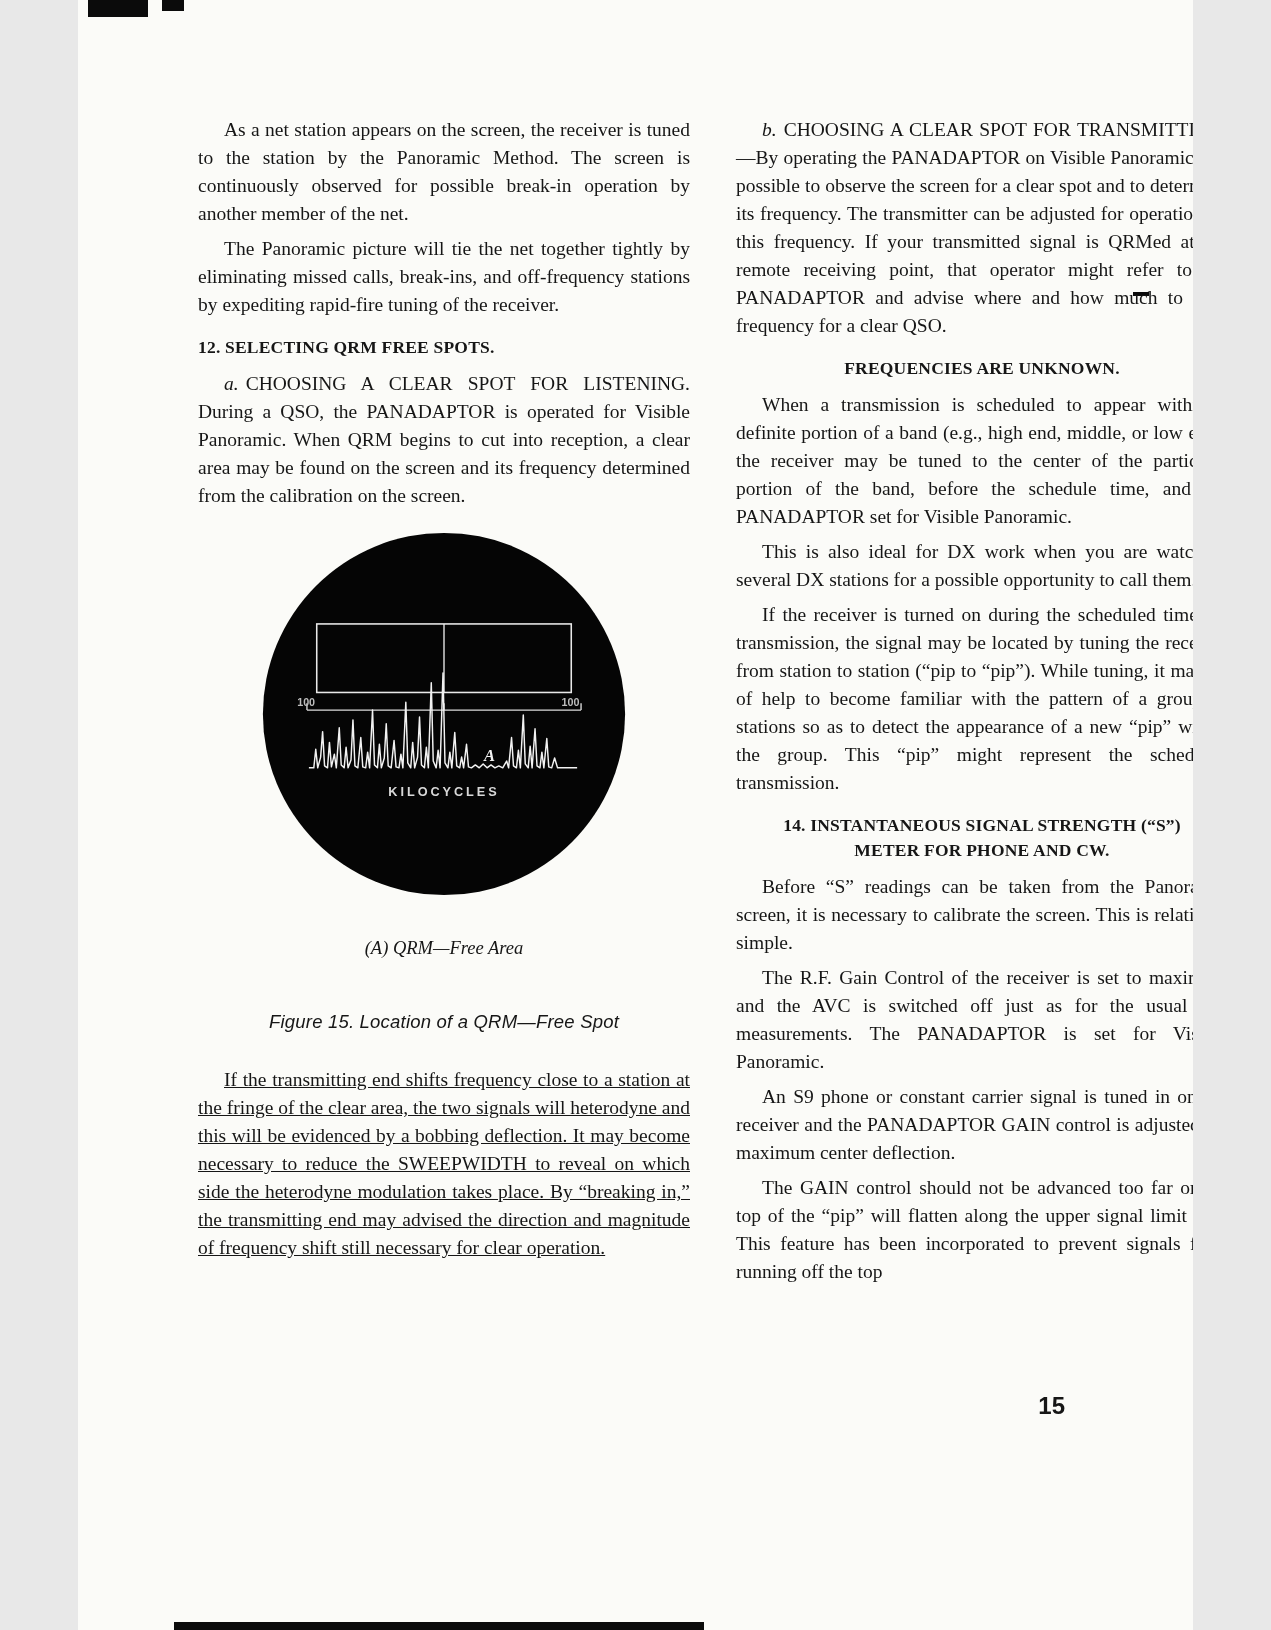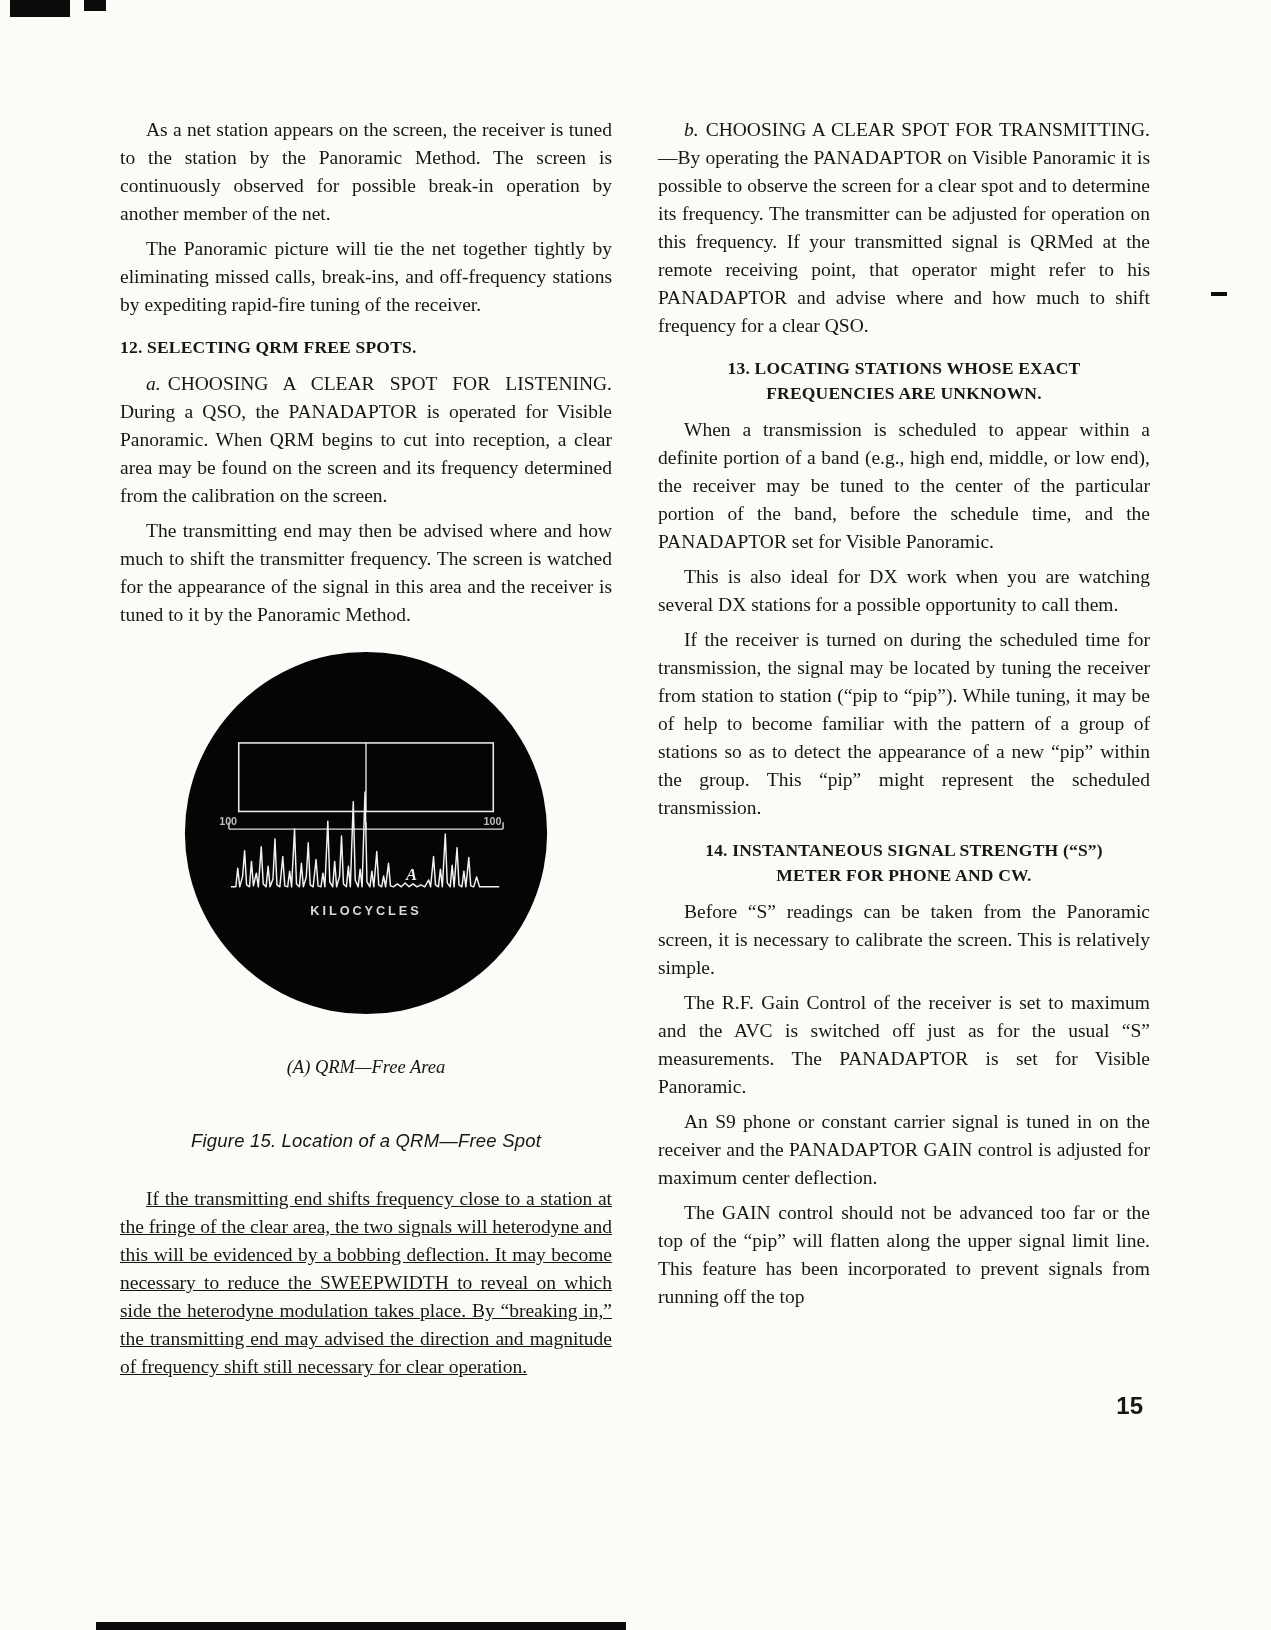--- a/index.html
+++ b/index.html
@@ -1,18 +1,18 @@
 <!DOCTYPE html>
 <html><head>
 <meta charset="utf-8">
 <style>
   html, body { margin: 0; padding: 0; background: #e8e8e8; }
   .page {
     position: relative;
-    width: 1271px;
+    width: 1115px;
     height: 1630px;
     margin: 0 auto;
     background: #fbfbf8;
     color: #161616;
     font-family: "Liberation Serif", serif;
     overflow: hidden;
   }
   .columns {
     position: absolute;
     top: 116px;
@@ -83,21 +83,20 @@
 
     <div class="col">
       <p class="para"><span>As a net station appears on the screen, the receiver is tuned to the station by the Panoramic Method. The screen is continuously observed for possible break-in operation by another member of the net.</span></p>
       <p class="para"><span>The Panoramic picture will tie the net together tightly by eliminating missed calls, break-ins, and off-frequency stations by expediting rapid-fire tuning of the receiver.</span></p>
 
       <div class="heading">12. SELECTING QRM FREE SPOTS.</div>
 
       <p class="para">
         <span class="lead-italic">a.</span><span>CHOOSING A CLEAR SPOT FOR LISTENING. During a QSO, the PANADAPTOR is operated for Visible Panoramic. When QRM begins to cut into reception, a clear area may be found on the screen and its frequency determined from the calibration on the screen.</span>
       </p>
-      <p class="para"><span>The transmitting end may then be advised where and how much to shift the transmitter frequency. The screen is watched for the appearance of the signal in this area and the receiver is tuned to it by the Panoramic Method.</span></p>
 
       <div class="figure">
         <span class="crt-wrap">
           <svg width="372" height="372" viewBox="0 0 380 380" aria-hidden="true">
             <circle cx="190" cy="190" r="185" fill="#050505"></circle>
 
             <rect x="60" y="98" width="260" height="70" fill="none" stroke="#e9e9e9" stroke-width="1.6"></rect>
             <line x1="190" y1="98" x2="190" y2="168" stroke="#e9e9e9" stroke-width="1.4"></line>
 
             <line x1="50" y1="186" x2="330" y2="186" stroke="#dddddd" stroke-width="1.4"></line>
@@ -120,21 +119,20 @@
 
       <p class="para after-figure"><span>If the transmitting end shifts frequency close to a station at the fringe of the clear area, the two signals will heterodyne and this will be evidenced by a bobbing deflection. It may become necessary to reduce the SWEEPWIDTH to reveal on which side the heterodyne modulation takes place. By “breaking in,” the transmitting end may advised the direction and magnitude of frequency shift still necessary for clear operation.</span></p>
     </div>
 
     <div class="col">
       <p class="para">
         <span class="lead-italic">b.</span><span>CHOOSING A CLEAR SPOT FOR TRANSMITTING.—By operating the PANADAPTOR on Visible Panoramic it is possible to observe the screen for a clear spot and to determine its frequency. The transmitter can be adjusted for operation on this frequency. If your transmitted signal is QRMed at the remote receiving point, that operator might refer to his PANADAPTOR and advise where and how much to shift frequency for a clear QSO.</span>
       </p>
 
       <div class="heading center">
-        <div>13. LOCATING STATIONS WHOSE EXACT</div>
         <div>FREQUENCIES ARE UNKNOWN.</div>
       </div>
 
       <p class="para"><span>When a transmission is scheduled to appear within a definite portion of a band (e.g., high end, middle, or low end), the receiver may be tuned to the center of the particular portion of the band, before the schedule time, and the PANADAPTOR set for Visible Panoramic.</span></p>
       <p class="para"><span>This is also ideal for DX work when you are watching several DX stations for a possible opportunity to call them.</span></p>
       <p class="para"><span>If the receiver is turned on during the scheduled time for transmission, the signal may be located by tuning the receiver from station to station (“pip to “pip”). While tuning, it may be of help to become familiar with the pattern of a group of stations so as to detect the appearance of a new “pip” within the group. This “pip” might represent the scheduled transmission.</span></p>
 
       <div class="heading center">
         <div>14. INSTANTANEOUS SIGNAL STRENGTH (“S”)</div>
         <div>METER FOR PHONE AND CW.</div>

